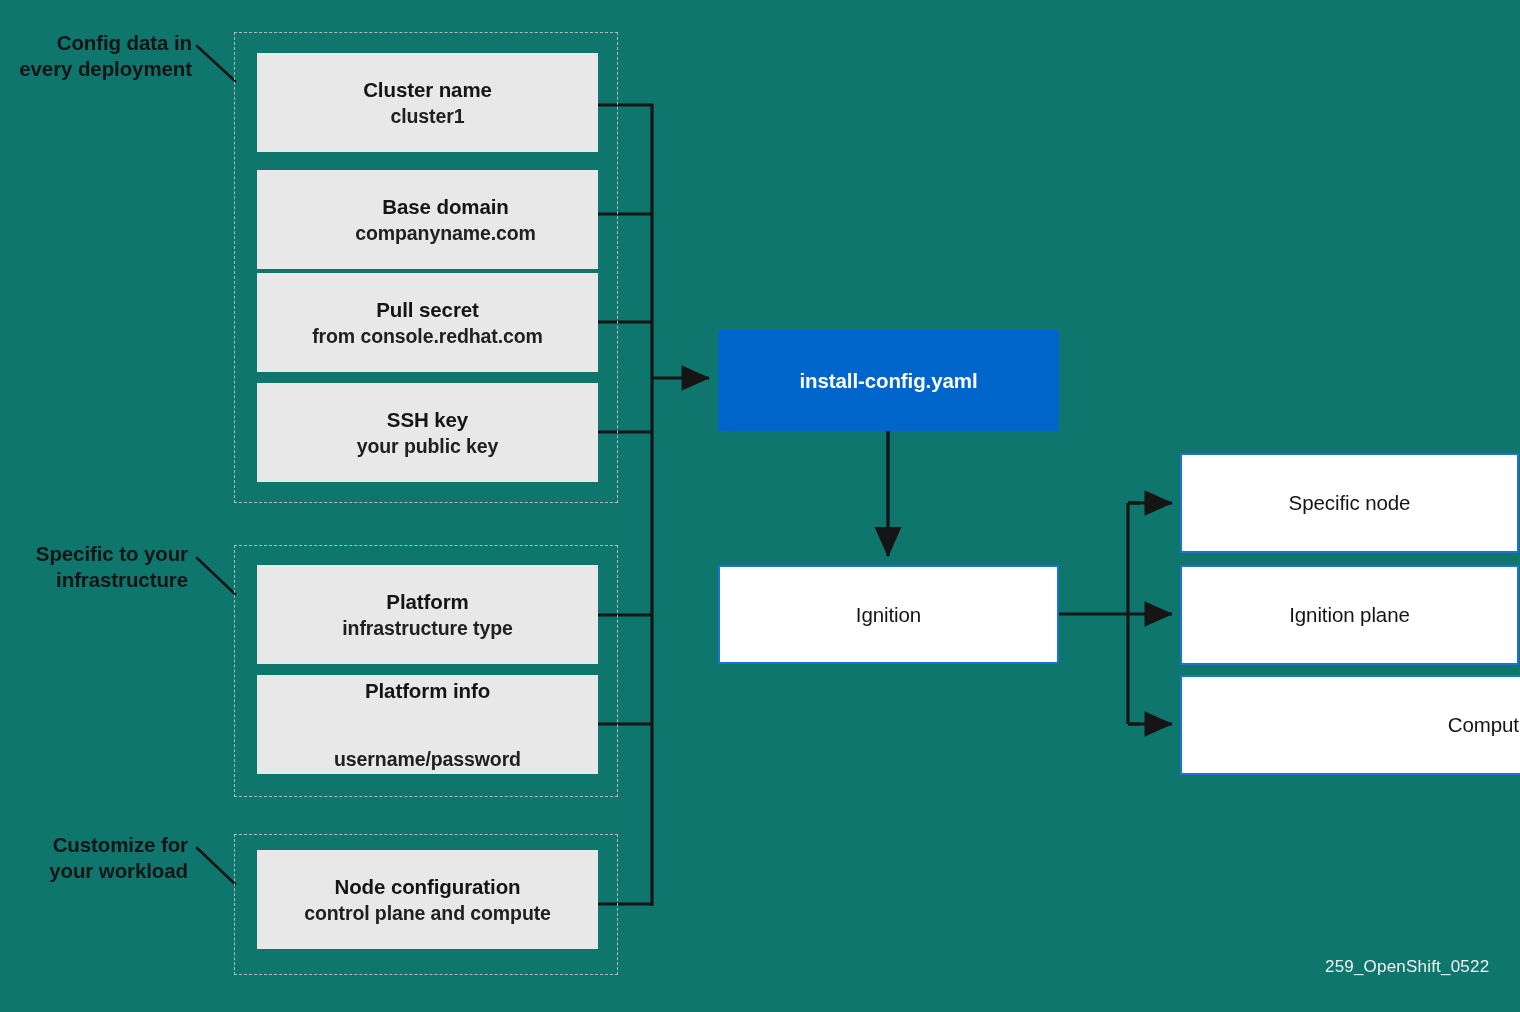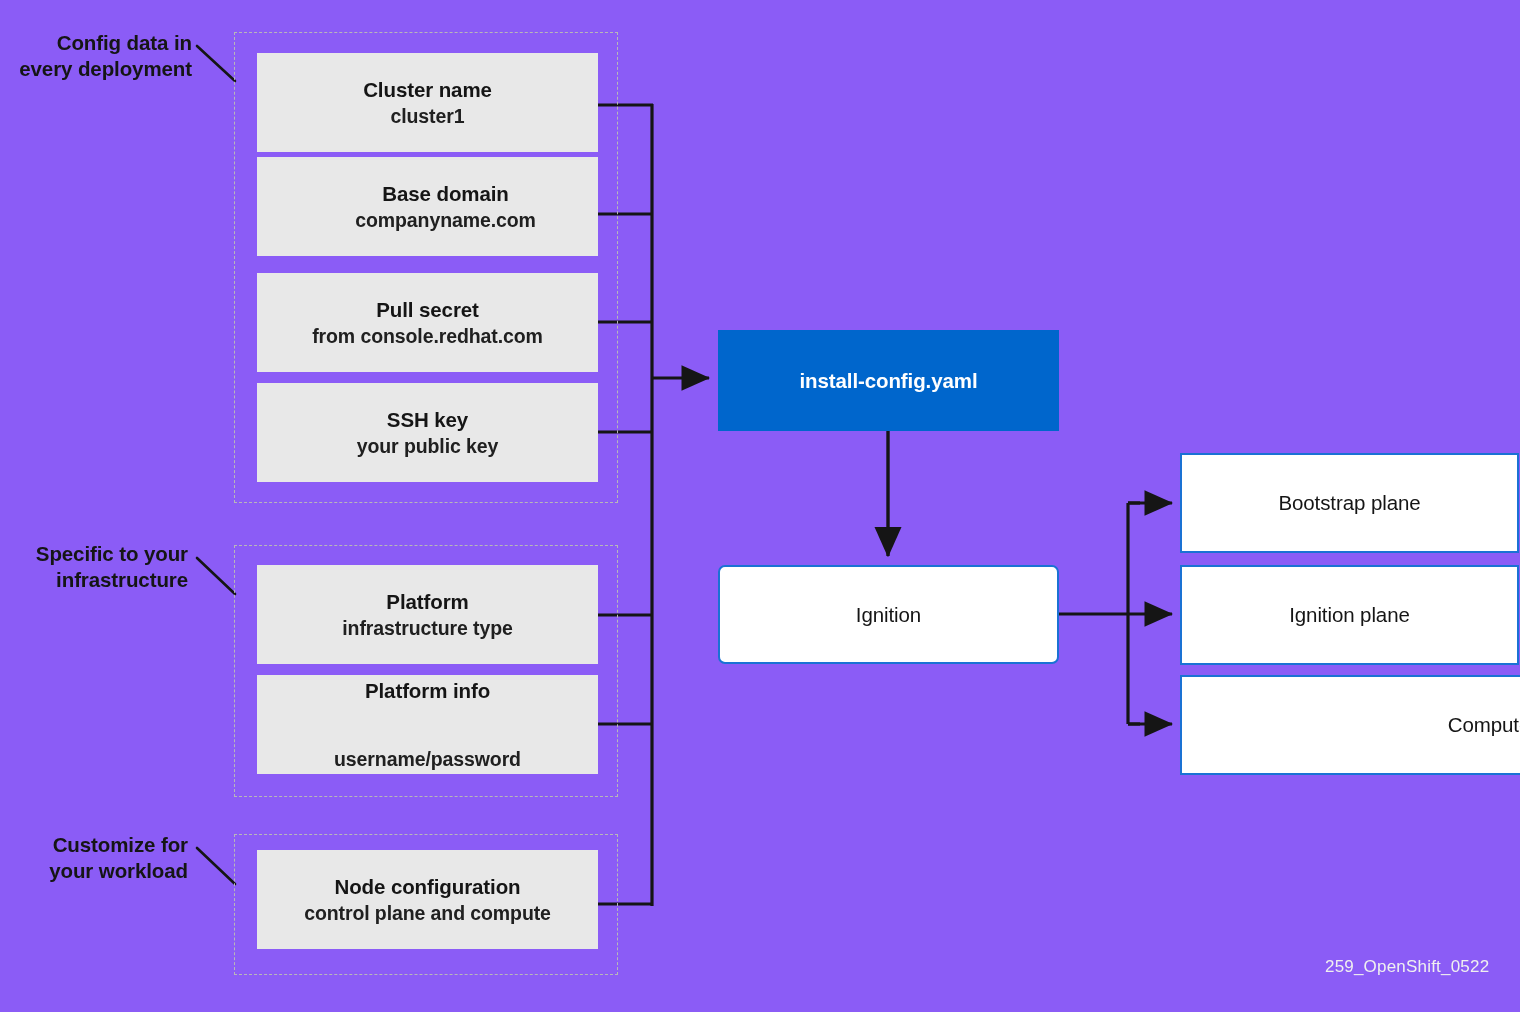--- a/index.html
+++ b/index.html
@@ -8,21 +8,21 @@
     background: #ffffff;
   }
   body {
     font-family: "Liberation Sans", sans-serif;
     color: #151515;
   }
   #canvas {
     position: relative;
     width: 1520px;
     height: 1012px;
-    background: #8b5cf6;
+    background: #0f766e;
     overflow: hidden;
   }
   .svg-layer {
     position: absolute;
     left: 0;
     top: 0;
     width: 1520px;
     height: 1012px;
     pointer-events: none;
   }
@@ -108,21 +108,21 @@
     display: flex;
     align-items: center;
     justify-content: center;
   }
   .node-outline .node-text {
     font-size: 20.5px;
     font-weight: normal;
     color: #151515;
     letter-spacing: -0.1px;
   }
-  #node-ignition   { left: 718px;  top: 565px; width: 341px; height: 99px; border-radius: 7px; }
+  #node-ignition   { left: 718px;  top: 565px; width: 341px; height: 99px; }
   #node-bootstrap  { left: 1180px; top: 453px; width: 339px; height: 100px; }
   #node-control    { left: 1180px; top: 565px; width: 339px; height: 100px; }
   #node-compute    { left: 1180px; top: 675px; width: 403px; height: 100px; justify-content: flex-end; }
 
   
   #watermark {
     position: absolute;
     left: 1325px;
     top: 957px;
     font-size: 17px;
@@ -196,21 +196,21 @@
   </div>
 
   <div class="group-box" id="group-1"></div>
   <div class="group-box" id="group-2"></div>
   <div class="group-box" id="group-3"></div>
 
   <div class="config-card" style="top:53px;align-items:center;">
     <div class="card-title">Cluster name</div>
     <div class="card-sub">cluster1</div>
   </div>
-  <div class="config-card" style="top:157px;padding-left:36px;">
+  <div class="config-card" style="top:170px;padding-left:36px;">
     <div class="card-title">Base domain</div>
     <div class="card-sub">companyname.com</div>
   </div>
   <div class="config-card" style="top:273px;">
     <div class="card-title">Pull secret</div>
     <div class="card-sub">from console.redhat.com</div>
   </div>
   <div class="config-card" style="top:383px;">
     <div class="card-title">SSH key</div>
     <div class="card-sub">your public key</div>
@@ -232,21 +232,21 @@
 
   <div id="node-install-config">
     <span class="node-text">install-config.yaml</span>
   </div>
 
   <div class="node-outline" id="node-ignition">
     <span class="node-text">Ignition</span>
   </div>
 
   <div class="node-outline" id="node-bootstrap">
-    <span class="node-text">Bootstrap plane</span>
+    <span class="node-text">Specific node</span>
   </div>
 
   <div class="node-outline" id="node-control">
     <span class="node-text">Ignition plane</span>
   </div>
 
   <div class="node-outline" id="node-compute">
     <span class="node-text">Compute node</span>
   </div>
 

